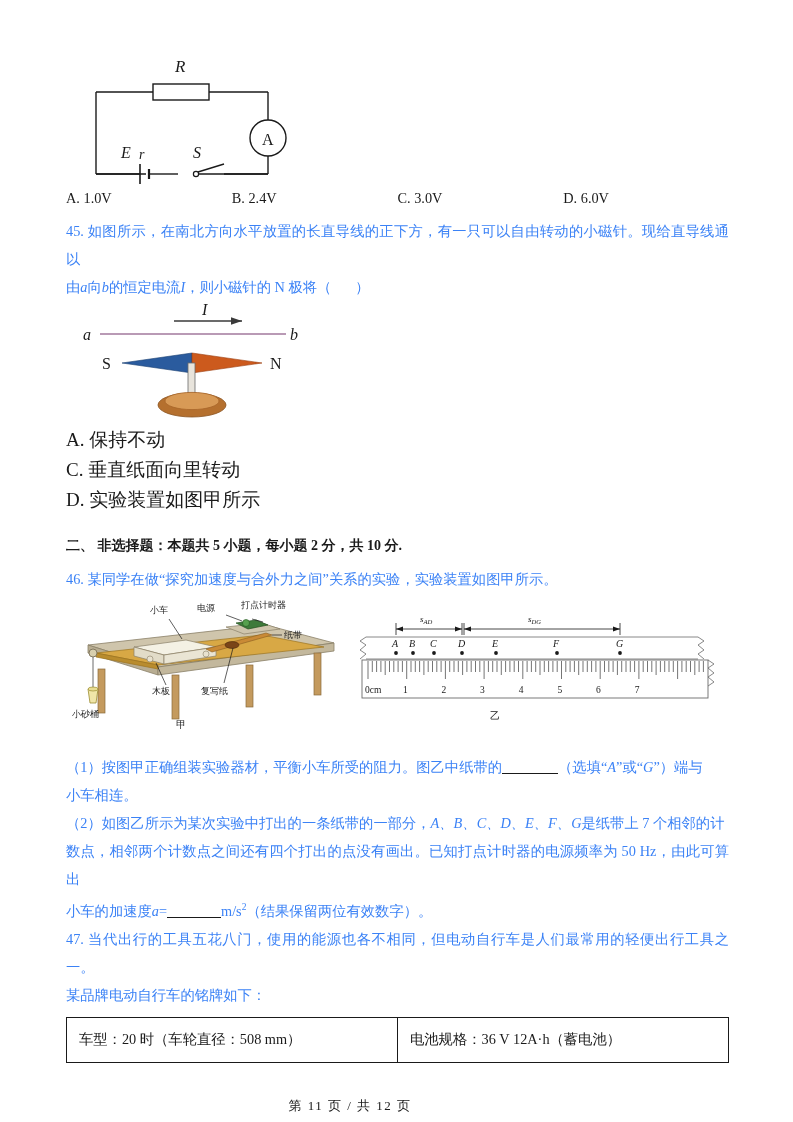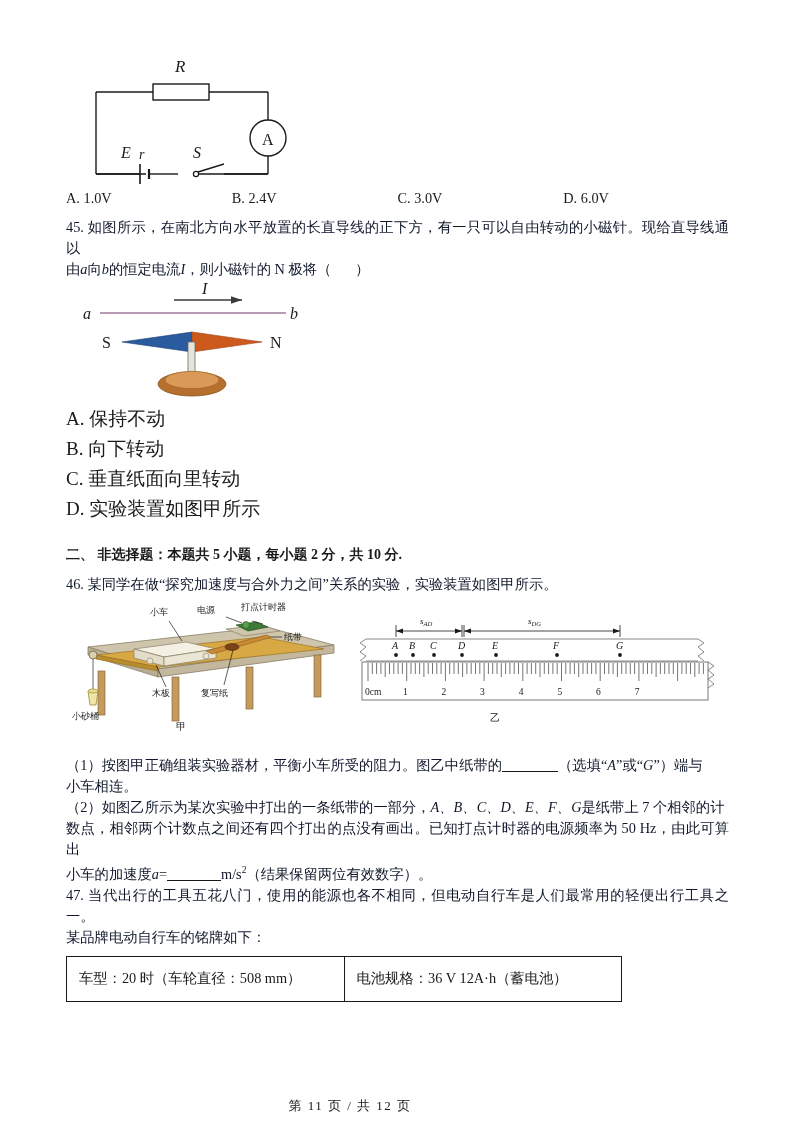--- a/index.html
+++ b/index.html
@@ -25,23 +25,23 @@
   .content {
     position: absolute;
     left: 66px;
     top: 46px;
     width: 663px;
   }
 
   
   .qtext {
     font-size: 14.3px;
-    line-height: 21px;
+    line-height: 28px;
     text-align: justify;
-    color: #0f172a;
+    color: #3b82f6;
     font-family: "Liberation Serif", "DejaVu Serif", serif;
   }
   .ital { font-style: italic; font-family: "Liberation Serif", serif; }
   .blank-line {
     display: inline-block;
     border-bottom: 1px solid #1a1a1a;
     width: 56px;
     height: 14px;
     vertical-align: -2px;
   }
@@ -85,21 +85,21 @@
   .circuit-fig { height: 142px; margin-left: 12px; }
 
   
   .compass-fig { height: 122px; margin-left: 8px; }
 
   
   .exp-fig { height: 136px; margin-top: 4px; }
 
   
   .spec-table {
-    width: 556px;
+    width: 663px;
     border-collapse: collapse;
     margin-top: 8px;
     table-layout: fixed;
   }
   .spec-table td {
     border: 1px solid #1a1a1a;
     padding: 9px 12px 9px 12px;
     font-size: 14.3px;
     vertical-align: middle;
     height: 26px;
@@ -210,24 +210,20 @@
 
         <ellipse cx="118" cy="104" rx="34" ry="12" fill="#b5702e" stroke="#8a5320" stroke-width="0.8"></ellipse>
         <ellipse cx="118" cy="100" rx="27" ry="8.6" fill="#d89a56" stroke="#a8662a" stroke-width="0.8"></ellipse>
       </svg>
     </div>
 
     <div class="option-stack">
       <div class="opt-line">
         <span class="opt-letter">A.</span>
         <span>保持不动</span>
-      </div>
-      <div class="opt-line">
-        <span class="opt-letter">B.</span>
-        <span>向下转动</span>
       </div>
       <div class="opt-line">
         <span class="opt-letter">C.</span>
         <span>垂直纸面向里转动</span>
       </div>
       <div class="opt-line">
         <span class="opt-letter">D.</span>
         <span>实验装置如图甲所示</span>
       </div>
     </div>

